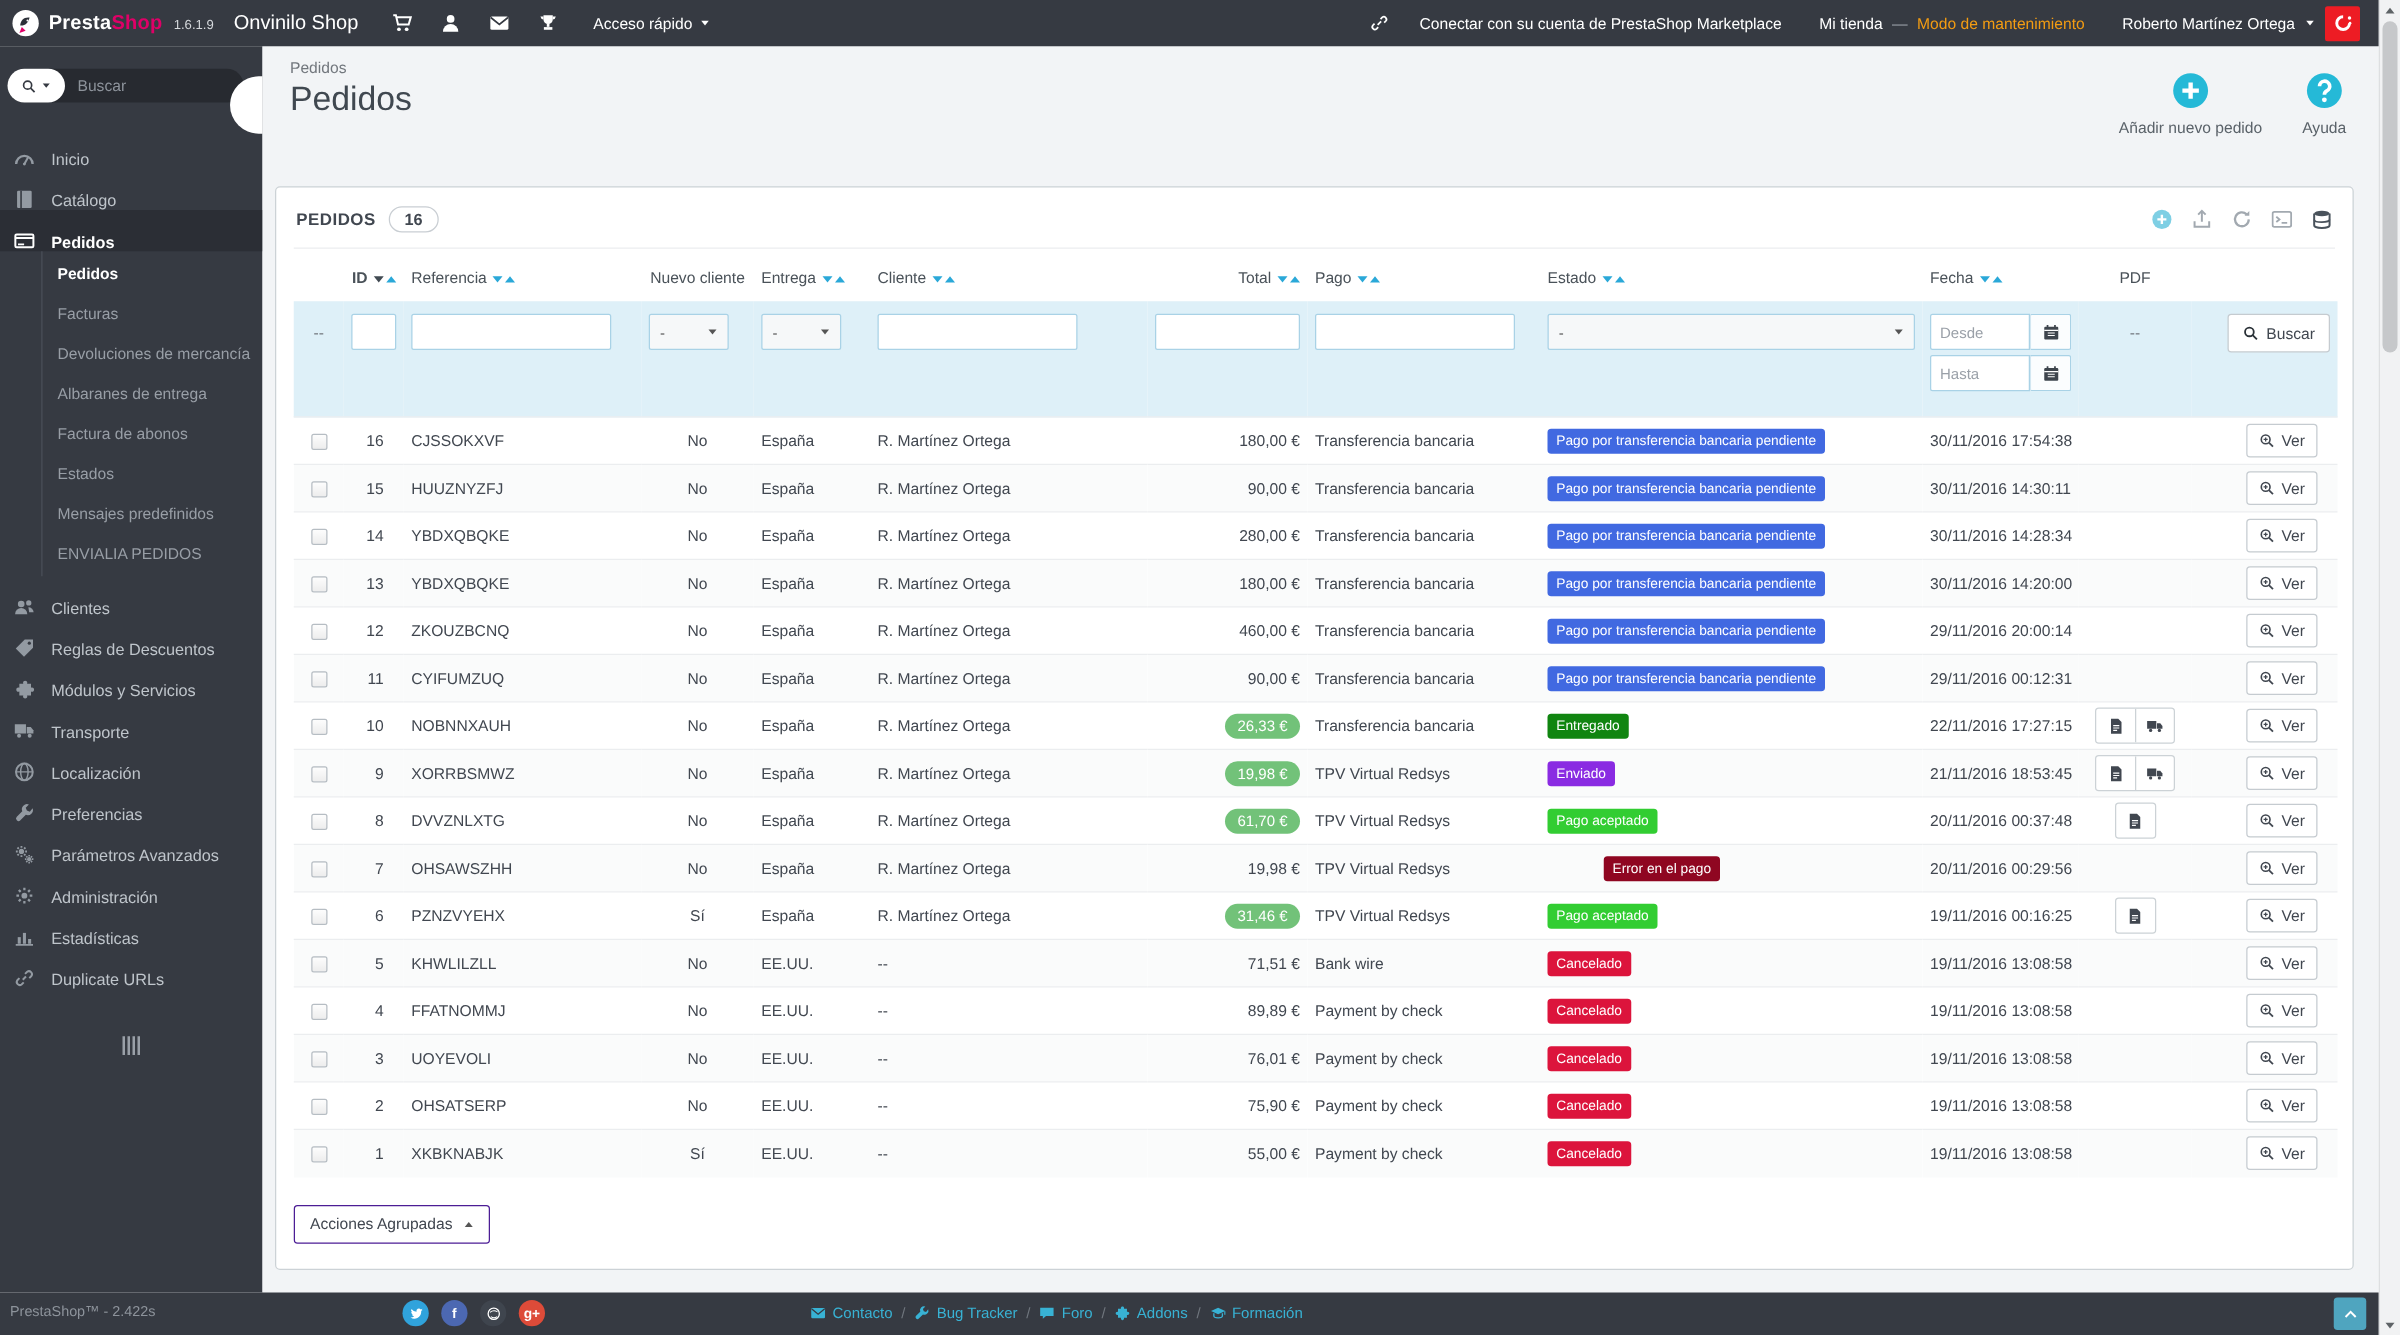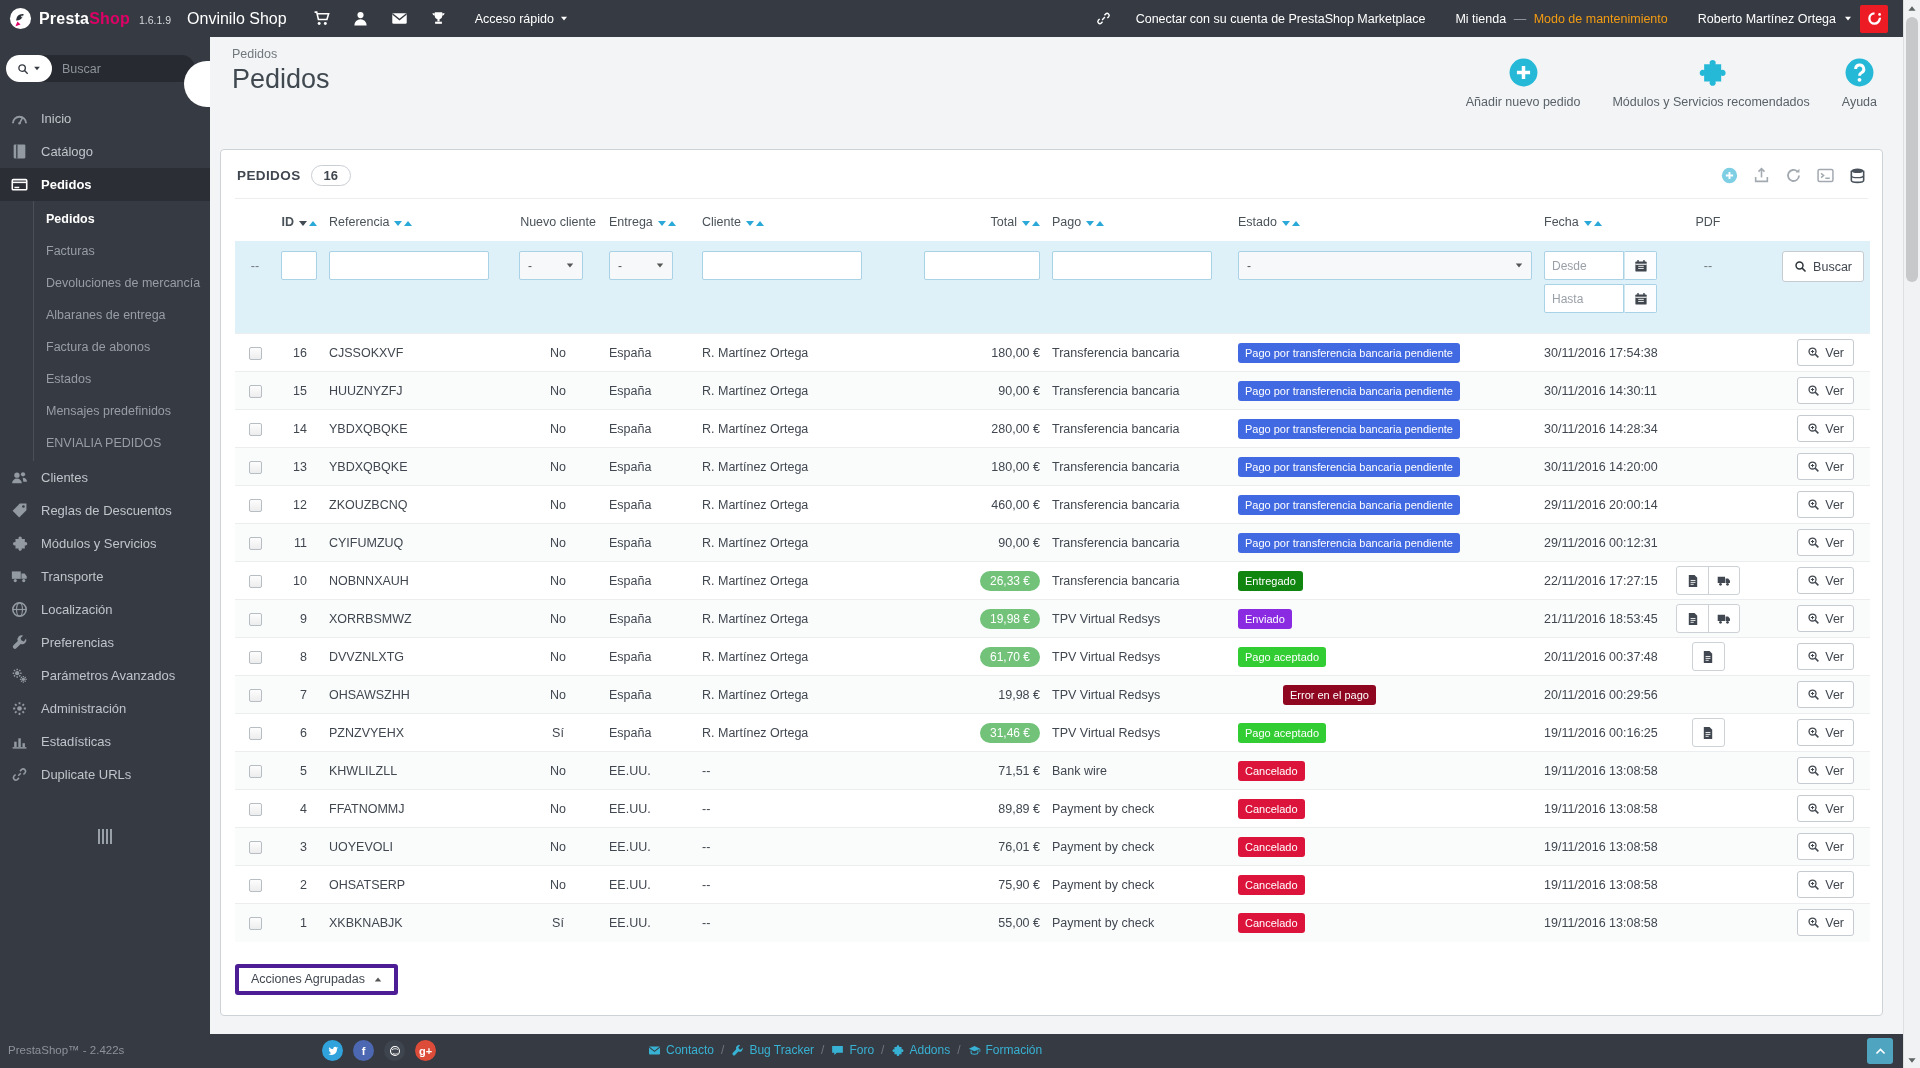--- a/index.html
+++ b/index.html
@@ -26,21 +26,21 @@
   .avatar{width:28px;height:28px;background:#ed1c24;border-radius:2px;display:flex;align-items:center;justify-content:center}
   .avatar svg{width:17px;height:17px}
 
   
   .sidebar{position:absolute;top:37px;left:0;width:210px;bottom:34px;background:#363a42;z-index:2}
   .searchbox{display:flex;align-items:center;height:27px;margin:18px 15px 20px 6px;background:#272a30;border-radius:14px}
   .search-btn{width:46px;height:27px;background:#fff;border-radius:14px;display:flex;align-items:center;justify-content:center;gap:4px;color:#363a42;cursor:pointer;flex:none}
   .search-btn svg{width:12px;height:12px}
   .search-input{flex:1;min-width:0;background:transparent;border:0;outline:none;color:#aab0b8;font-size:12.5px;padding:0 10px;font-family:inherit}
   .search-input::placeholder{color:#8d939b}
-  .menu-item{height:33px;display:flex;align-items:center;gap:13px;padding-left:11px;color:#bfc5cb;font-size:13px;cursor:pointer}
+  .menu-item{height:33px;display:flex;align-items:flex-end;gap:13px;padding-left:11px;color:#bfc5cb;font-size:13px;cursor:pointer}
   .menu-item .mi-icon{width:17px;height:17px;color:#939aa2;display:flex}
   .menu-item .mi-icon svg{width:17px;height:17px}
   .menu-item.active{background:#2b2e35;color:#fff;font-weight:700}
   .menu-item.active .mi-icon{color:#fff}
   .submenu{margin-left:33px;border-left:1px solid #4a4f58;padding:2px 0}
   .submenu-item{height:32px;display:flex;align-items:center;padding-left:12px;color:#989ea6;font-size:12.5px;cursor:pointer}
   .submenu-item.active{color:#fff;font-weight:700}
   .collapse-handle{position:absolute;top:792px;left:0;width:100%;display:flex;justify-content:center;gap:2px;cursor:pointer}
   .collapse-handle i{width:2px;height:15px;background:#9aa0a8;display:block}
 
@@ -100,21 +100,21 @@
   .pill-true{display:inline-block;background:#72c279;color:#fff;border-radius:11px;padding:3px 10px;font-size:12px}
   .pill-false{display:inline}
   .status-badge{display:inline-block;color:#fff;font-size:11px;padding:4px 7px;border-radius:3px;white-space:nowrap}
   td.date-cell{padding-right:10px}
   .pdf-group{display:inline-flex;border:1px solid #ccd2d6;border-radius:3px;overflow:hidden;background:#fff}
   .pdf-btn{width:31px;height:27px;display:flex;align-items:center;justify-content:center;color:#414750;cursor:pointer}
   .pdf-btn svg{width:14px;height:14px}
   .pdf-btn + .pdf-btn{border-left:1px solid #ccd2d6}
   .btn-view{display:inline-flex;align-items:center;gap:5px;border:1px solid #c5cbd0;background:#fff;border-radius:3px;height:27px;padding:0 9px;font-size:12.5px;color:#414750;cursor:pointer;margin-right:10px;font-family:inherit}
   .btn-view svg{width:13px;height:13px}
-  .bulk-btn{margin-top:22px;display:inline-flex;align-items:center;gap:9px;height:31px;padding:0 12px;background:#fff;border:4px solid #4c1d95;border-radius:3px;font-size:12.5px;color:#414750;cursor:pointer;font-family:inherit}
+  .bulk-btn{margin-top:22px;display:inline-flex;align-items:center;gap:9px;height:31px;padding:0 12px;background:#fff;border:1px solid #4c1d95;border-radius:3px;font-size:12.5px;color:#414750;cursor:pointer;font-family:inherit}
   .bulk-btn .tri-up{border-bottom-color:#555;transform:scale(.8)}
 
   
   .footer{position:absolute;left:0;right:0;bottom:0;height:34px;background:#363a42;color:#9aa0a8;z-index:5}
   .footer-brand{position:absolute;left:8px;top:10px;font-size:11.5px;color:#8d939b}
   .socials{position:absolute;left:322px;top:6px;display:flex;gap:10px}
   .soc{width:21px;height:21px;border-radius:50%;display:flex;align-items:center;justify-content:center;color:#fff;cursor:pointer;font-size:11px;font-weight:700}
   .soc svg{width:12px;height:12px}
   .footer-links{position:absolute;left:648px;top:9px;display:flex;align-items:center;gap:7px;font-size:12px}
   .flink{display:inline-flex;align-items:center;gap:5px;color:#38b2d4;text-decoration:none;cursor:pointer}
@@ -504,26 +504,20 @@
   <main class="main">
     <div class="head-tab"></div>
     <div class="breadcrumb">Pedidos</div>
     <h1 class="page-title">Pedidos</h1>
     <div class="page-actions">
       <div class="p-action">
         <span class="big-ic"><svg>
               <use href="#i-plus-circle"></use>
             </svg></span>
         <span>Añadir nuevo pedido</span>
-      </div>
-      <div class="p-action">
-        <span class="big-ic"><svg>
-              <use href="#i-puzzle"></use>
-            </svg></span>
-        <span>Módulos y Servicios recomendados</span>
       </div>
       <div class="p-action">
         <span class="big-ic"><svg>
               <use href="#i-help"></use>
             </svg></span>
         <span>Ayuda</span>
       </div>
     </div>
 
     <section class="panel">

